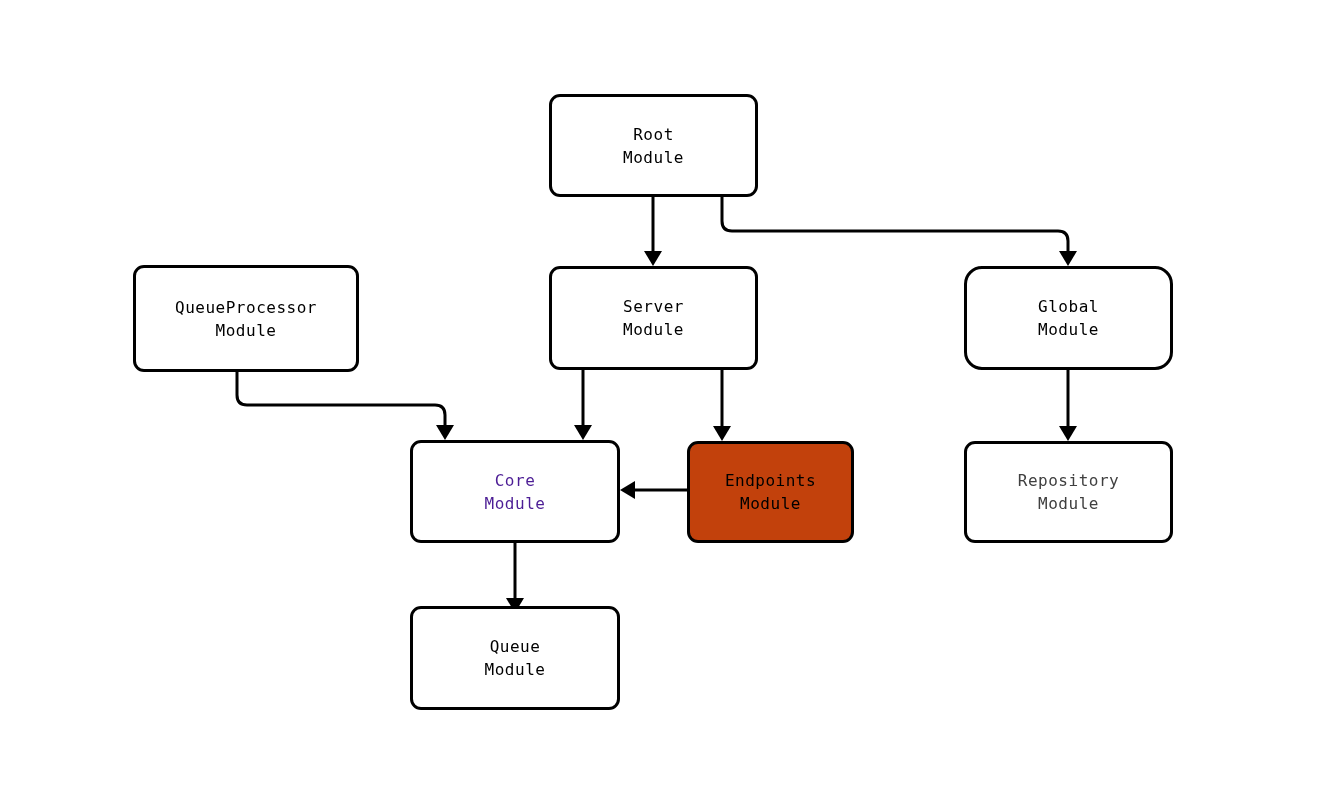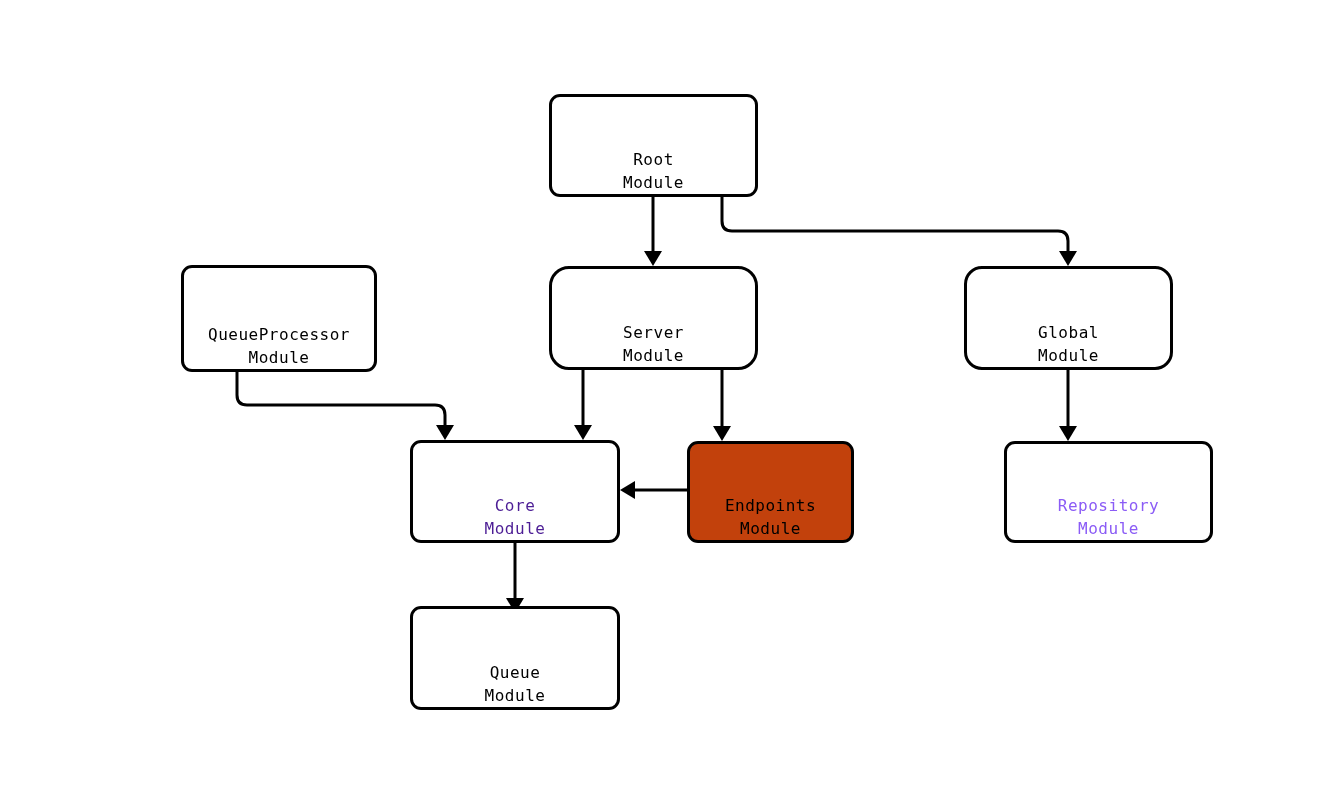--- a/index.html
+++ b/index.html
@@ -27,21 +27,21 @@
   }
   .node {
     position: absolute;
     box-sizing: border-box;
     background: #ffffff;
     border: 3px solid #000000;
     border-radius: 11px;
     display: flex;
     flex-direction: column;
     align-items: center;
-    justify-content: flex-end;
+    justify-content: center;
     text-align: center;
     color: #000000;
     font-size: 16px;
     line-height: 23px;
     letter-spacing: 0.5px;
     z-index: 2;
   }
   .node .nline {
     display: block;
     white-space: pre;
@@ -85,41 +85,41 @@
         <path d="M 515 543 L 515 599" fill="none" stroke="#000000" stroke-width="3" stroke-linecap="butt" stroke-linejoin="round"></path>
         <polygon points="506,598 524,598 515,613" fill="#000000"></polygon>
       </g>
     </svg>
 
   <div id="node-layer">
       <div class="node" style="left: 549px; top: 94px; width: 209px; height: 103px; background: rgb(255, 255, 255); border-color: rgb(0, 0, 0); color: rgb(0, 0, 0);">
         <span class="nline">Root</span>
         <span class="nline">Module</span>
       </div>
-      <div class="node" style="left: 133px; top: 265px; width: 196px; height: 107px; background: rgb(255, 255, 255); border-color: rgb(0, 0, 0); color: rgb(0, 0, 0); margin-left: 48px;">
+      <div class="node" style="left: 133px; top: 265px; width: 226px; height: 107px; background: rgb(255, 255, 255); border-color: rgb(0, 0, 0); color: rgb(0, 0, 0);">
         <span class="nline">QueueProcessor</span>
         <span class="nline">Module</span>
       </div>
-      <div class="node" style="left: 549px; top: 266px; width: 209px; height: 104px; background: rgb(255, 255, 255); border-color: rgb(0, 0, 0); color: rgb(0, 0, 0); border-radius: 20px;">
+      <div class="node" style="left: 549px; top: 266px; width: 209px; height: 104px; background: rgb(255, 255, 255); border-color: rgb(0, 0, 0); color: rgb(0, 0, 0);">
         <span class="nline">Server</span>
         <span class="nline">Module</span>
       </div>
       <div class="node" style="left: 964px; top: 266px; width: 209px; height: 104px; background: rgb(255, 255, 255); border-color: rgb(0, 0, 0); color: rgb(0, 0, 0); border-radius: 18px;">
         <span class="nline">Global</span>
         <span class="nline">Module</span>
       </div>
       <div class="node" style="left: 410px; top: 440px; width: 210px; height: 103px; background: rgb(255, 255, 255); border-color: rgb(0, 0, 0); color: #4c1d95;">
         <span class="nline">Core</span>
         <span class="nline">Module</span>
       </div>
       <div class="node" style="left: 687px; top: 441px; width: 167px; height: 102px; background: #c2410c; border-color: rgb(0, 0, 0); color: rgb(0, 0, 0);">
         <span class="nline">Endpoints</span>
         <span class="nline">Module</span>
       </div>
-      <div class="node" style="left: 964px; top: 441px; width: 209px; height: 102px; background: rgb(255, 255, 255); border-color: rgb(0, 0, 0); color: #8b5cf6; margin-left: 40px;">
+      <div class="node" style="left: 964px; top: 441px; width: 209px; height: 102px; background: rgb(255, 255, 255); border-color: rgb(0, 0, 0); color: #404040;">
         <span class="nline">Repository</span>
         <span class="nline">Module</span>
       </div>
       <div class="node" style="left: 410px; top: 606px; width: 210px; height: 104px; background: rgb(255, 255, 255); border-color: rgb(0, 0, 0); color: rgb(0, 0, 0);">
         <span class="nline">Queue</span>
         <span class="nline">Module</span>
       </div>
     </div>
 
 </div>

